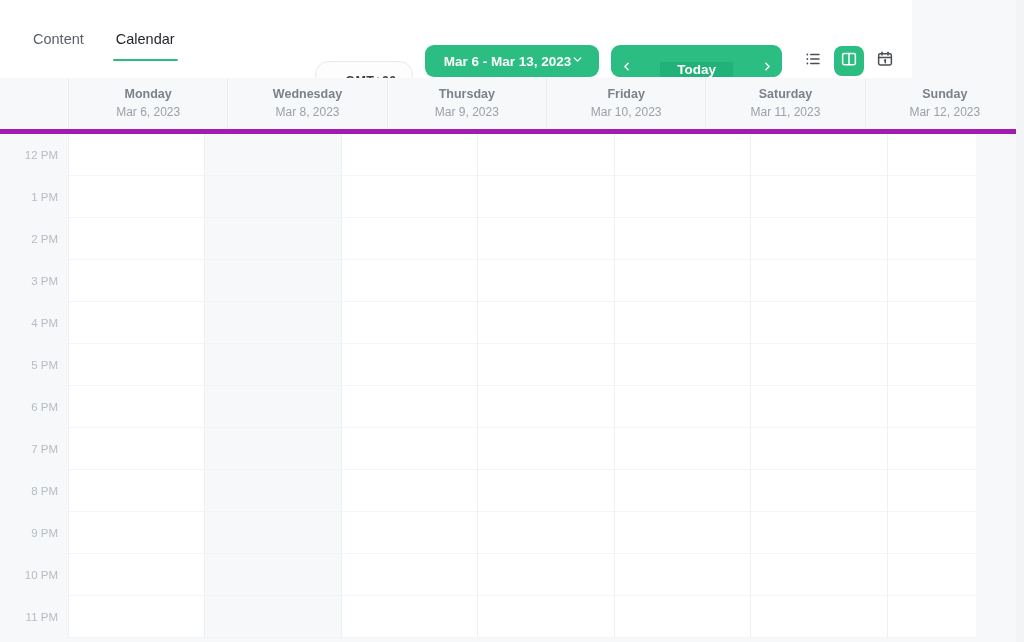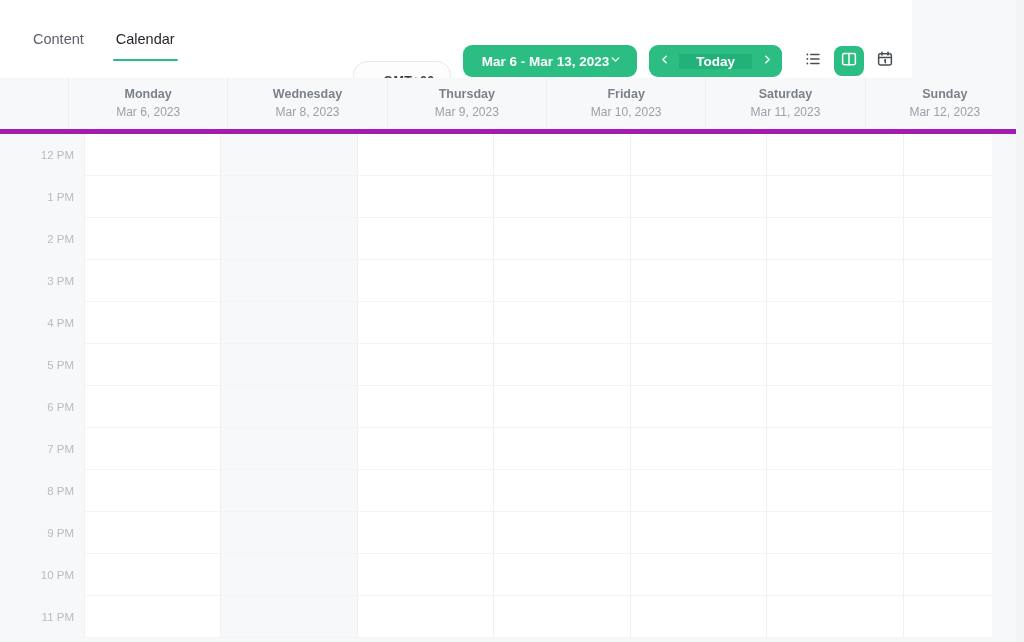--- a/index.html
+++ b/index.html
@@ -113,25 +113,26 @@
   }
   .daterange-label {
     font-size: 13.5px;
     font-weight: bold;
     color: #ffffff;
     white-space: nowrap;
   }
 
   .todaygroup {
     display: flex;
-    align-items: center;
+    align-items: flex-end;
     height: 32px;
     border-radius: 9px;
     overflow: hidden;
     background: #2bbd82;
+    gap: 19px;
   }
   .today-nav {
     width: 30px;
     display: flex;
     align-items: center;
     justify-content: center;
     cursor: pointer;
     background: #2bbd82;
   }
   .today-btn {
@@ -211,21 +212,21 @@
     line-height: 15px;
   }
   .dayhead-date {
     font-size: 12px;
     color: #9aa1a9;
     line-height: 15px;
   }
 
   .cal-body {
     position: absolute;
-    left: 16px;
+    left: 0;
     top: 56px;
     width: 976px;
     height: 508px;
     overflow: hidden;
   }
   .grid {
     position: relative;
     width: 1024px;
     display: flex;
     box-sizing: border-box;

